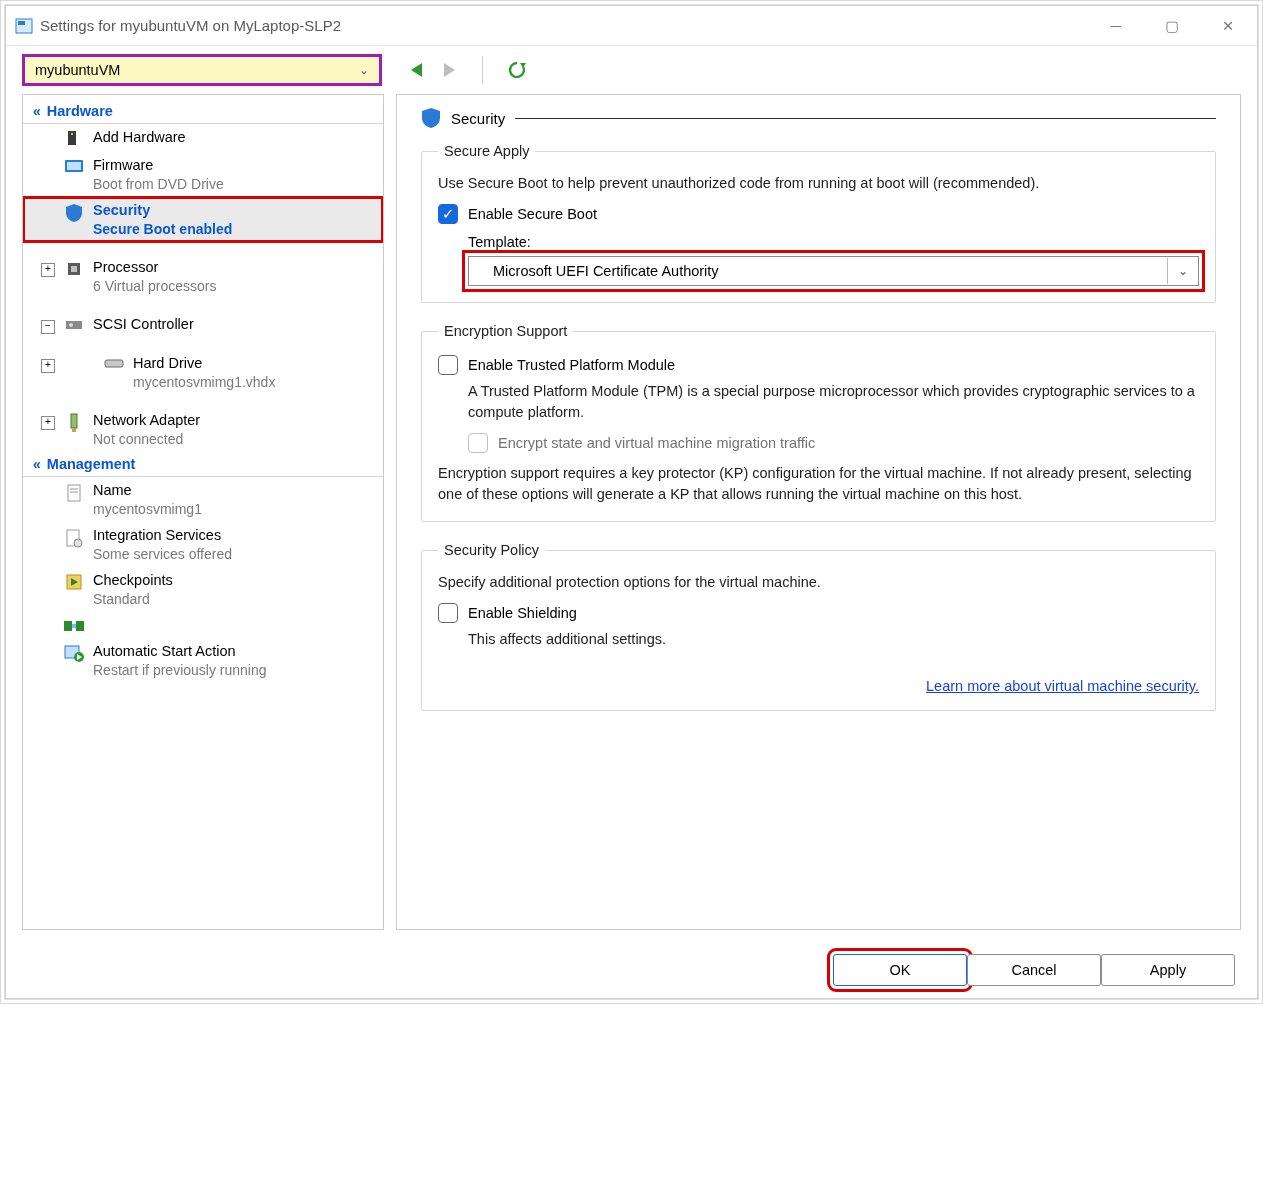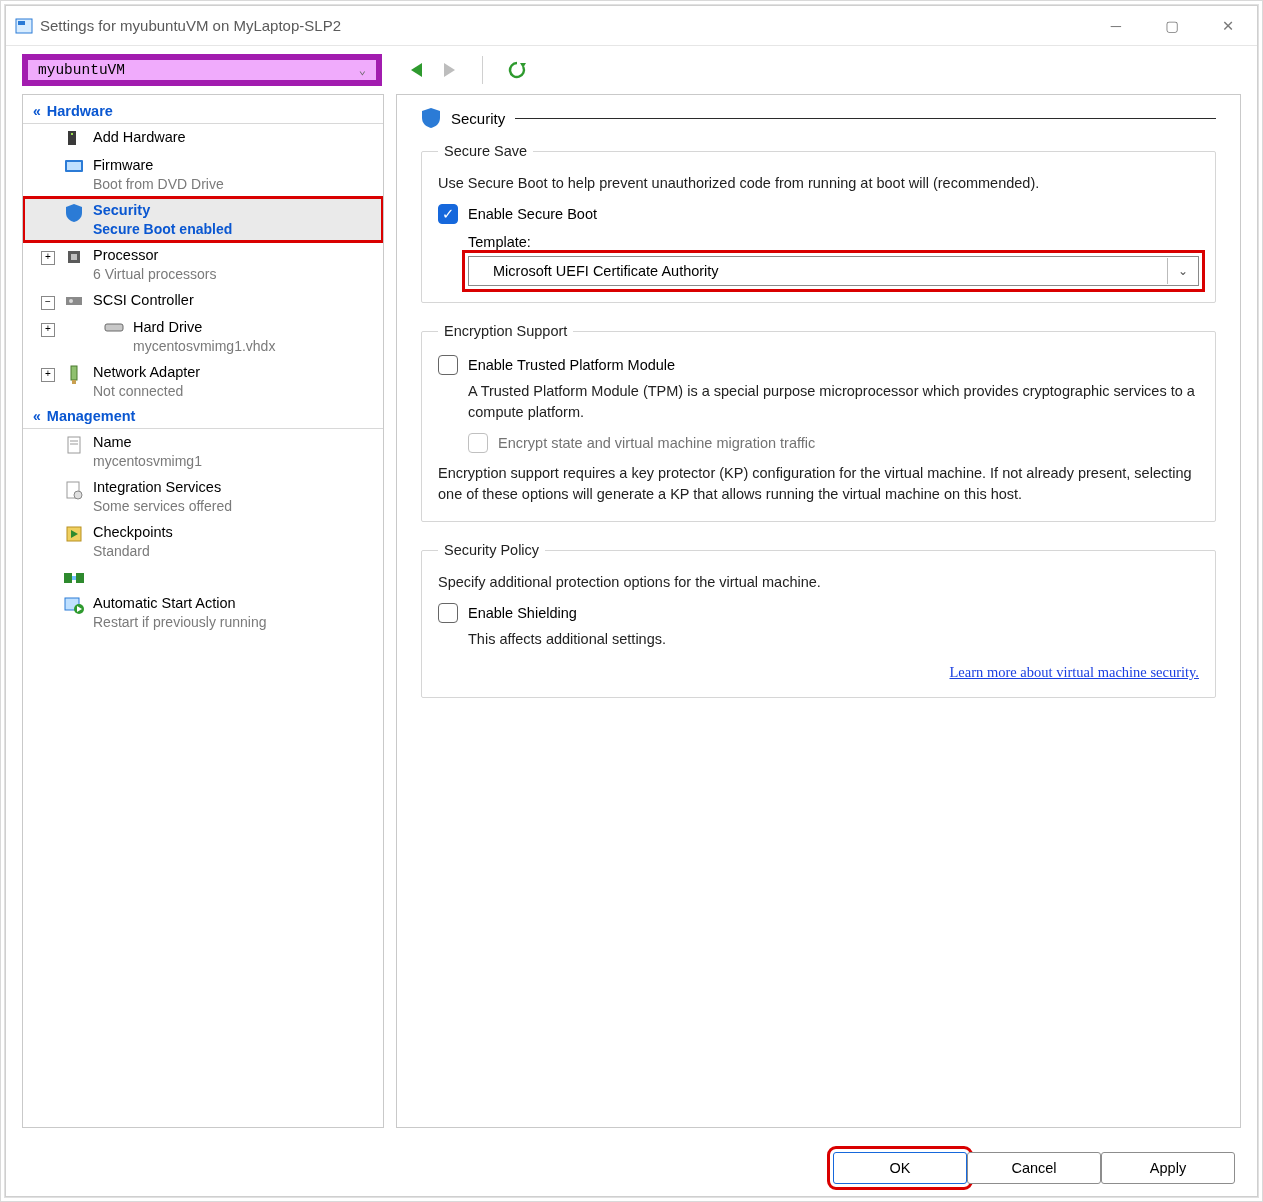--- a/index.html
+++ b/index.html
@@ -4,21 +4,21 @@
 <style>
   * { box-sizing: border-box; }
   body {
     margin: 0;
     font-family: "Segoe UI", Tahoma, sans-serif;
     font-size: 14.5px;
     background: #ffffff;
     color: #000;
   }
   .window {
-    width: 1263px; height: 1202px;
+    width: 1263px; height: 1004px;
     border: 1px solid #d9d9d9;
     display: flex; flex-direction: column;
     background: #ffffff;
     justify-content: center;
   }
   .modal-shell { border:1px solid #cfcfcf; box-shadow: 0 0 0 1px #e0e0e0; margin:4px; flex:1; display:flex; flex-direction:column; background:#fff; }
   .titlebar {
     height: 40px;
     display: flex; align-items: center;
     padding: 0 8px;
@@ -28,25 +28,24 @@
   .titlebar .title { margin-left: 6px; font-size: 15px; color:#5a5a5a; }
   .titlebar .win-controls { margin-left: auto; display:flex; gap:26px; padding-right:6px; color:#7a7a7a; }
   .titlebar .win-controls span { width:30px; text-align:center; }
   .toolbar-row {
     height: 48px;
     display:flex; align-items:center; gap:8px;
     padding: 0 16px;
   }
   .vm-select {
     flex: 0 0 360px;
-    height: 32px; border:6px solid #a21caf;
+    height: 32px; border:3px solid #a21caf;
     display:flex; align-items:center; padding:0 10px;
     justify-content:space-between;
-    background:#f0abfc;
-    font-family:Liberation Mono, monospace;
+    background:#fef9c3;
   }
   .vm-select .chev { color:#666; font-size:12px; }
   .nav-arrows { display:flex; align-items:center; gap:14px; margin-left:18px; }
   .divider-v { width:1px; height:28px; background:#d0d0d0; margin:0 10px;}
   .body-row { flex:1; display:flex; gap:12px; padding: 0 16px 12px 16px; min-height:0; }
   .tree-pane {
     width: 362px; border:1px solid #c9c9c9;
     overflow:auto; background:#fff;
     padding:4px 0;
   }
@@ -63,21 +62,21 @@
     line-height:1.3;
   }
   .tree-item.top-indent-1 { padding-left: 58px; }
   .tree-item .icon { width:22px; display:flex; justify-content:center; padding-top:2px;}
   .tree-item .labels { display:flex; flex-direction:column; }
   .tree-item .sub { color:#7a7a7a; font-size:14px; }
   .tree-item.selected { background:#eaeaea; }
   .tree-item.selected .main { color:#0a57d1; font-weight:600; }
   .tree-item.selected .sub { color:#0a57d1; font-weight:600; }
   .hl-red { outline:3px solid #d90000; outline-offset:-2px; }
-  .tree-expander { position:relative; }
+  .tree-expander { position:relative;margin-top:12px; }
   .tree-expander::before {
     content:""; position:absolute; left:18px; top:9px;
     width:12px; height:12px; border:1px solid #888; background:#fff;
     font-size:10px; line-height:10px; text-align:center;
   }
   .exp-plus::before { content:"+"; }
   .exp-minus::before { content:"−"; }
   .detail-pane {
     flex:1; border:1px solid #c9c9c9; background:#fff;
     padding: 12px 24px; overflow:auto;
@@ -100,21 +99,21 @@
   .tmpl-label { margin-top:10px; }
   .combo {
     height:30px; border:1px solid #8a8a8a; display:flex; align-items:center;
     justify-content:space-between; padding:0 24px; margin-top:6px;
     width:100%;
   }
   .combo-hi { outline:3px solid #d90000; outline-offset:3px; padding-right:0;}
   .combo .chev { color:#555; font-size:12px; border-left:1px solid #bbb; padding:6px 10px;}
   .note { color:#222; margin-top:10px; line-height:1.45; }
   .link { color:#1a3fe0; text-decoration:underline; }
-  .link-row { text-align:right; margin-top:14px;font-family:Liberation Serif, serif; }
+  .link-row { text-align:right; margin-top:28px; }
   .footer-row {
     height:56px; display:flex; align-items:center; justify-content:flex-end;
     padding: 0 22px;
   }
   .btn {
     min-width:134px; height:32px; border:1px solid #8d8d8d;
     background:#fff; display:flex; align-items:center; justify-content:center;
     border-radius:3px;
   }
   .btn.primary { border:1.5px solid #1668dc; }
@@ -339,21 +338,21 @@
         <span>
               <svg width="20" height="22">
                 <path d="M10 1 L19 4 V11 C19 17 14 20 10 21 C6 20 1 17 1 11 V4 Z" fill="#2b7bd6"></path>
               </svg>
             </span>
         <span style="font-size:15px">Security</span>
         <span class="line"></span>
       </div>
 
       <fieldset class="group">
-        <legend>Secure Save</legend>
+        <legend>Secure Apply</legend>
         <div class="desc">Use Secure Boot to help prevent unauthorized code from running at boot will (recommended).</div>
         <div class="checkbox-row">
           <span class="cb checked">✓</span>
           <span>Enable Secure Boot</span>
         </div>
         <div class="sub-indent">
           <div class="tmpl-label">Template:</div>
           <div class="combo combo-hi">
             <span>Microsoft UEFI Certificate Authority</span>
             <span class="chev">⌄</span>

